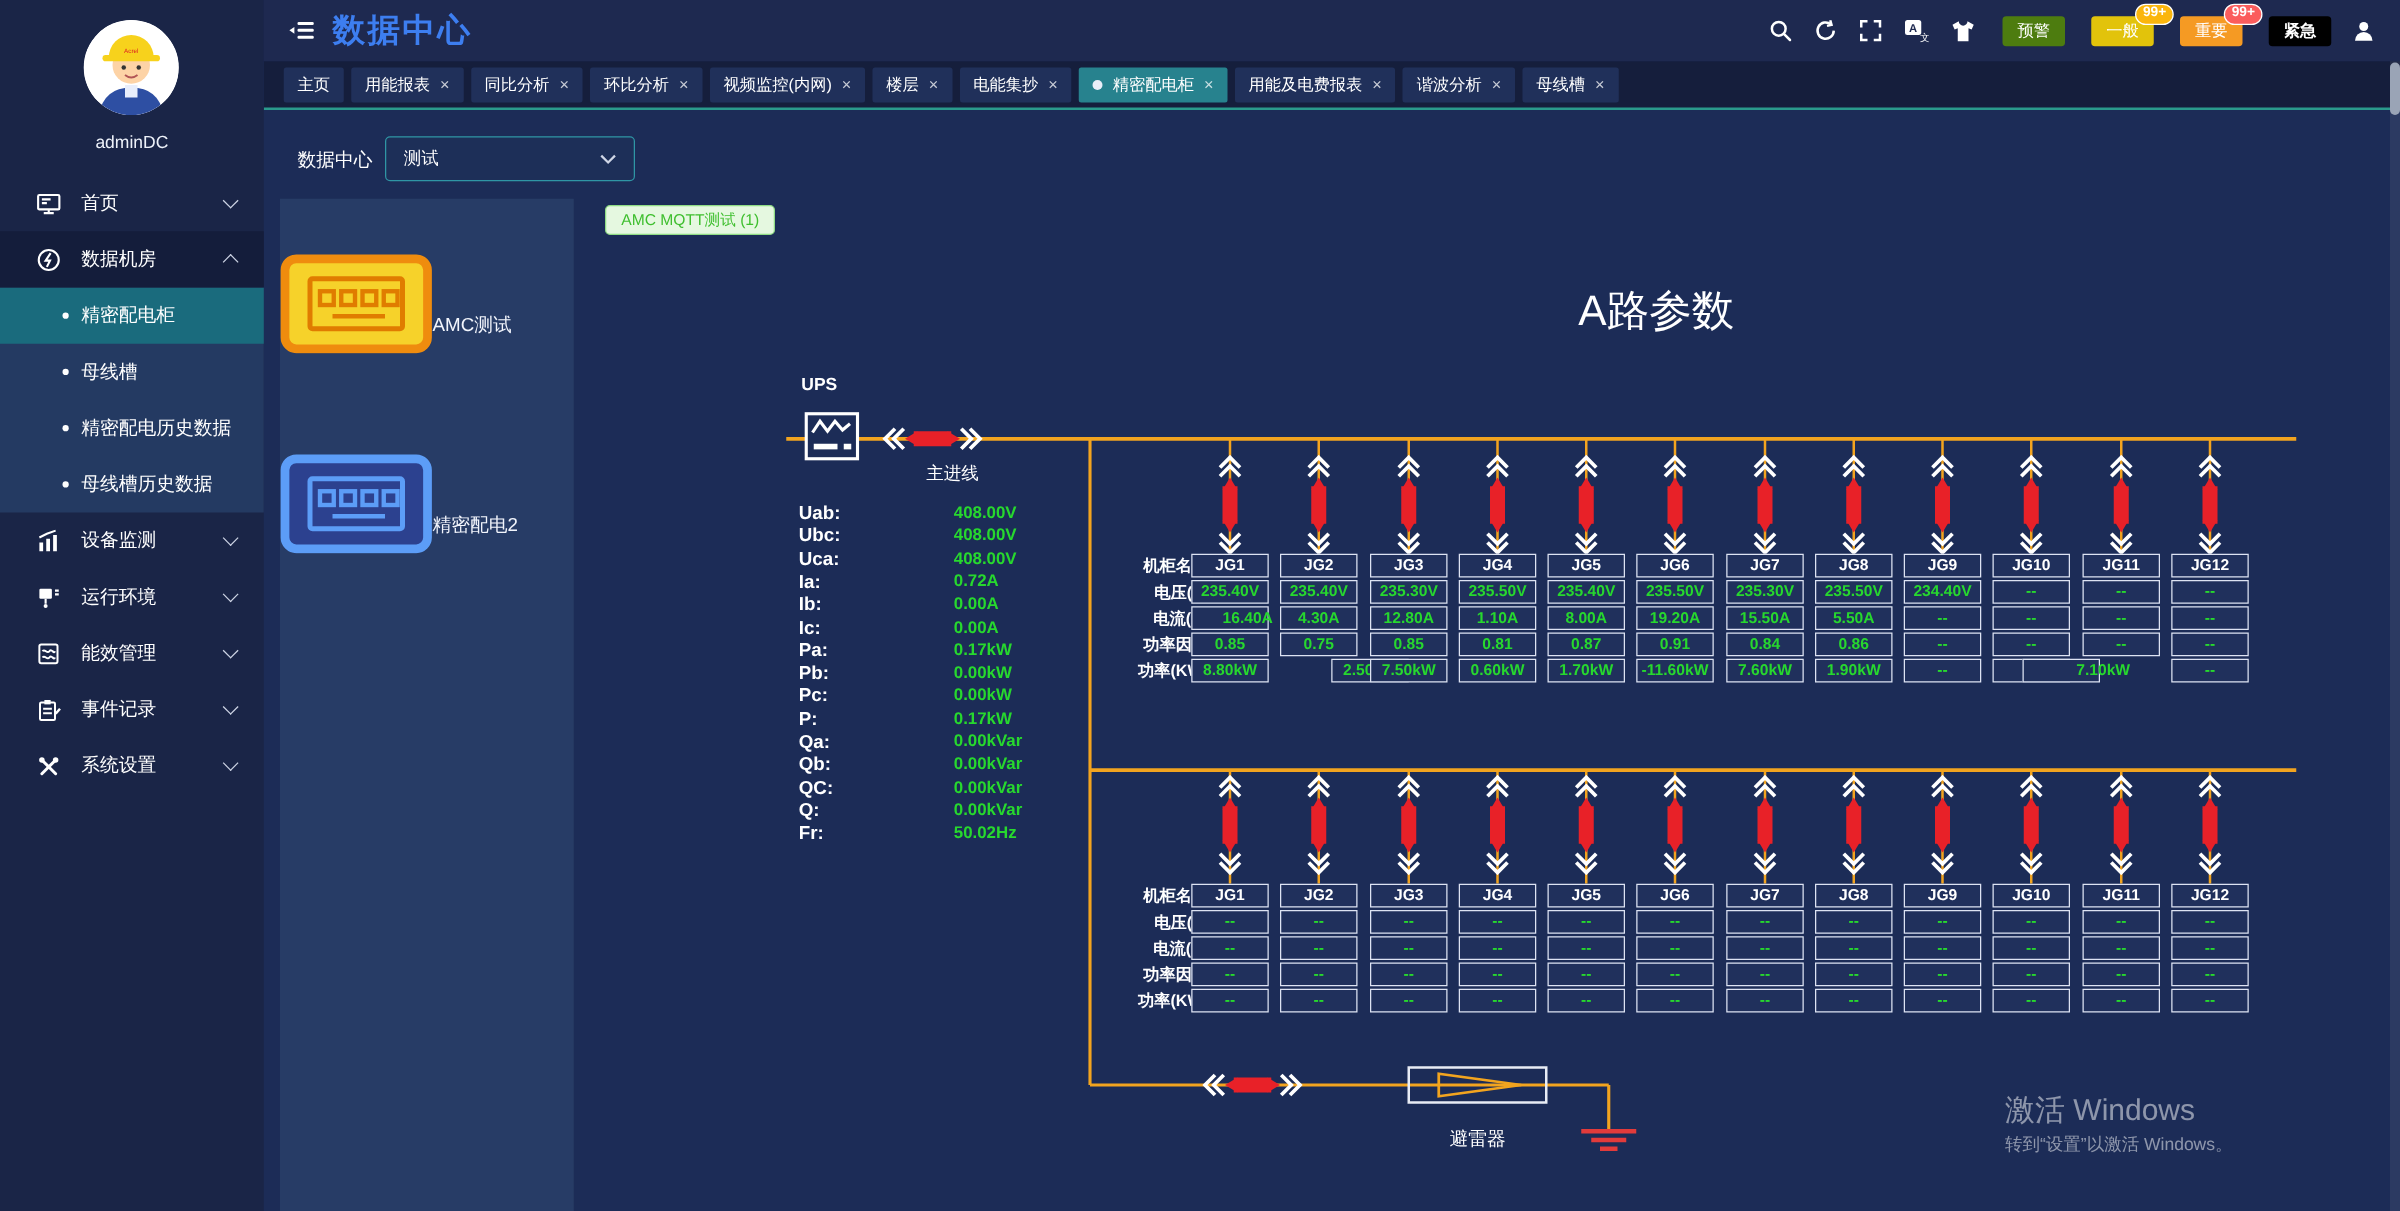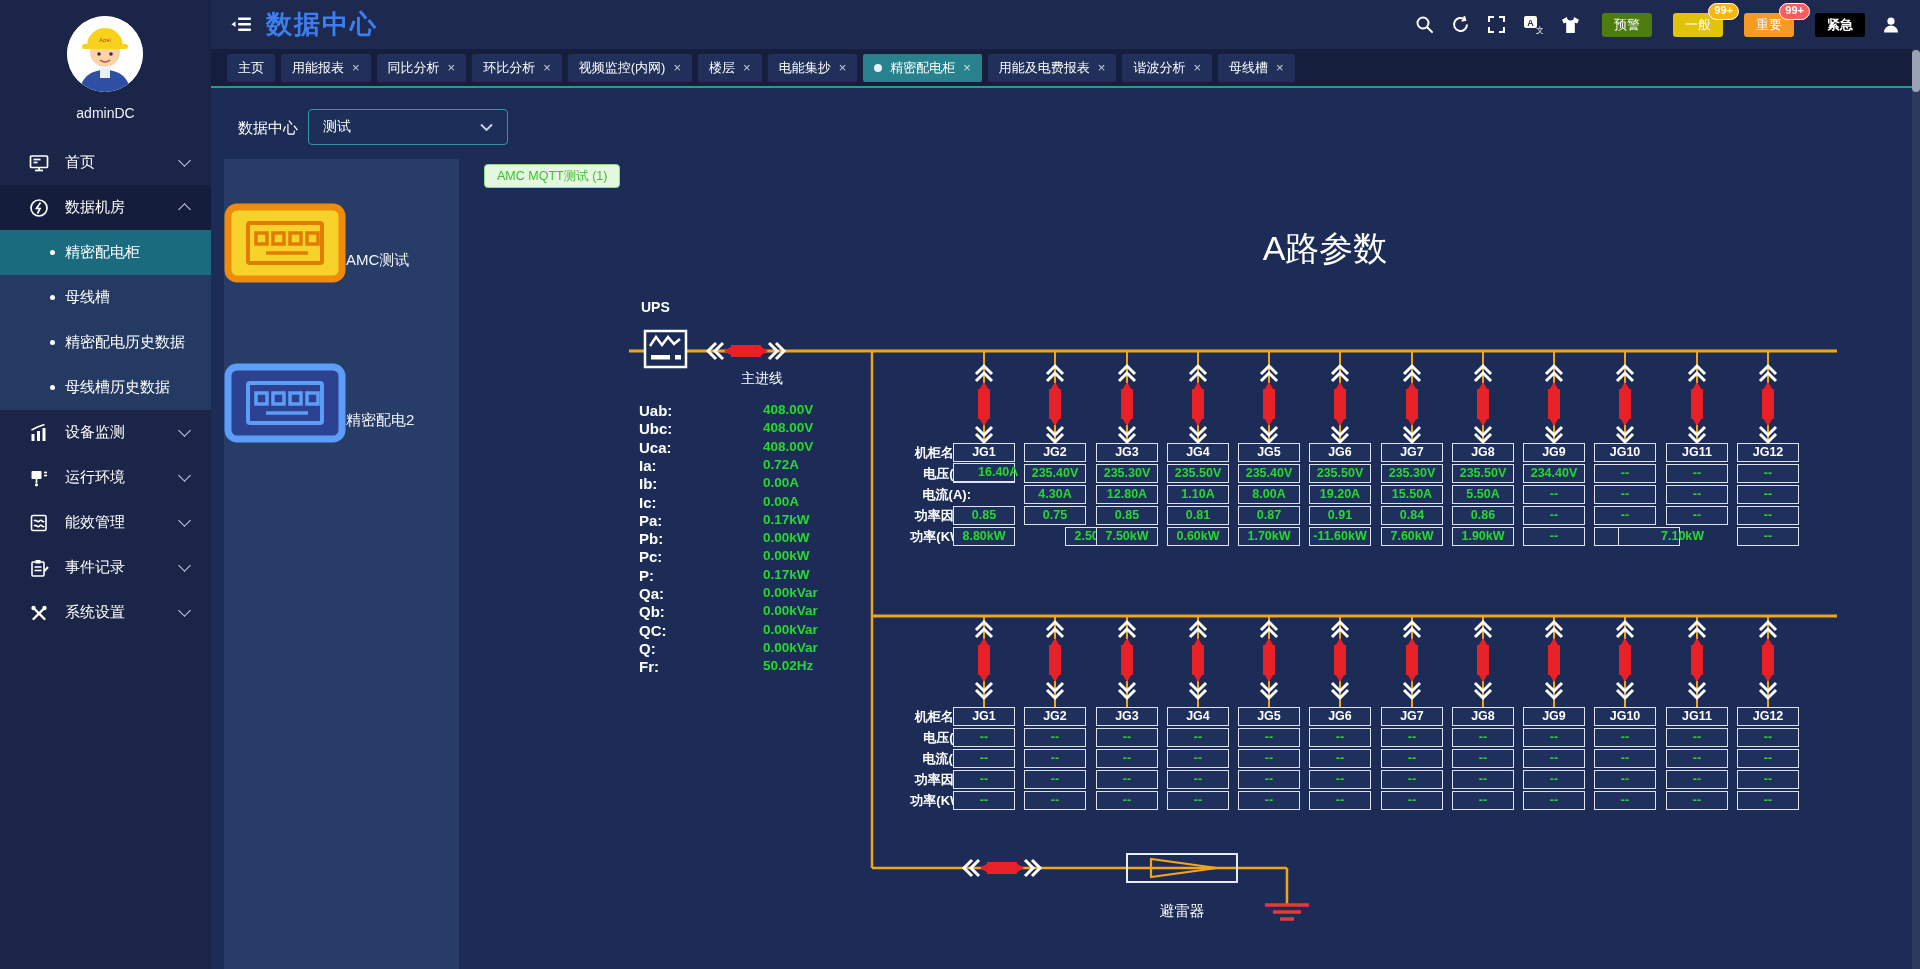--- a/index.html
+++ b/index.html
@@ -686,21 +686,21 @@
         <div class="param-v" style="top: 551.9px;">0.00kVar</div>
         <div class="param-l" style="top: 570.2px;">Fr:</div>
         <div class="param-v" style="top: 570.2px;">50.02Hz</div>
         <div class="row-label" style="top: 355px;">机柜名称:</div>
         <div class="row-label" style="top: 376px;">电压(V):</div>
         <div class="row-label" style="top: 397px;">电流(A):</div>
         <div class="row-label" style="top: 418px;">功率因数:</div>
         <div class="row-label" style="top: 439px;">功率(KW):</div>
         <div class="cell name" style="left: 494px; top: 355px;">JG1</div>
         <div class="cell val" style="left: 494px; top: 376px;">235.40V</div>
-        <div class="cell val" style="left: 494px; top: 375px; padding-left: 24px;">16.40A</div>
+        <div class="cell val" style="left: 494px; top: 397px; padding-left: 24px;">16.40A</div>
         <div class="cell val" style="left: 494px; top: 418px;">0.85</div>
         <div class="cell val" style="left: 494px; top: 439px;">8.80kW</div>
         <div class="cell name" style="left: 565px; top: 355px;">JG2</div>
         <div class="cell val" style="left: 565px; top: 376px;">235.40V</div>
         <div class="cell val" style="left: 565px; top: 397px;">4.30A</div>
         <div class="cell val" style="left: 565px; top: 418px;">0.75</div>
         <div class="cell val" style="left: 565px; top: 439px; margin-left: 41px;">2.50kW</div>
         <div class="cell name" style="left: 637px; top: 355px;">JG3</div>
         <div class="cell val" style="left: 637px; top: 376px;">235.30V</div>
         <div class="cell val" style="left: 637px; top: 397px;">12.80A</div>
@@ -812,17 +812,21 @@
         <div class="cell val" style="left: 1207px; top: 682px;">--</div>
         <div class="cell val" style="left: 1207px; top: 703px;">--</div>
         <div class="cell name" style="left: 1278px; top: 619px;">JG12</div>
         <div class="cell val" style="left: 1278px; top: 640px;">--</div>
         <div class="cell val" style="left: 1278px; top: 661px;">--</div>
         <div class="cell val" style="left: 1278px; top: 682px;">--</div>
         <div class="cell val" style="left: 1278px; top: 703px;">--</div>
       </div>
   </div>
 
+  <div class="watermark">
+    <div class="wm1">激活 Windows</div>
+    <div class="wm2">转到“设置”以激活 Windows。</div>
+  </div>
 
   <div class="scrollbar">
     <div class="thumb"></div>
   </div>
 </div>
 
 </body></html>

